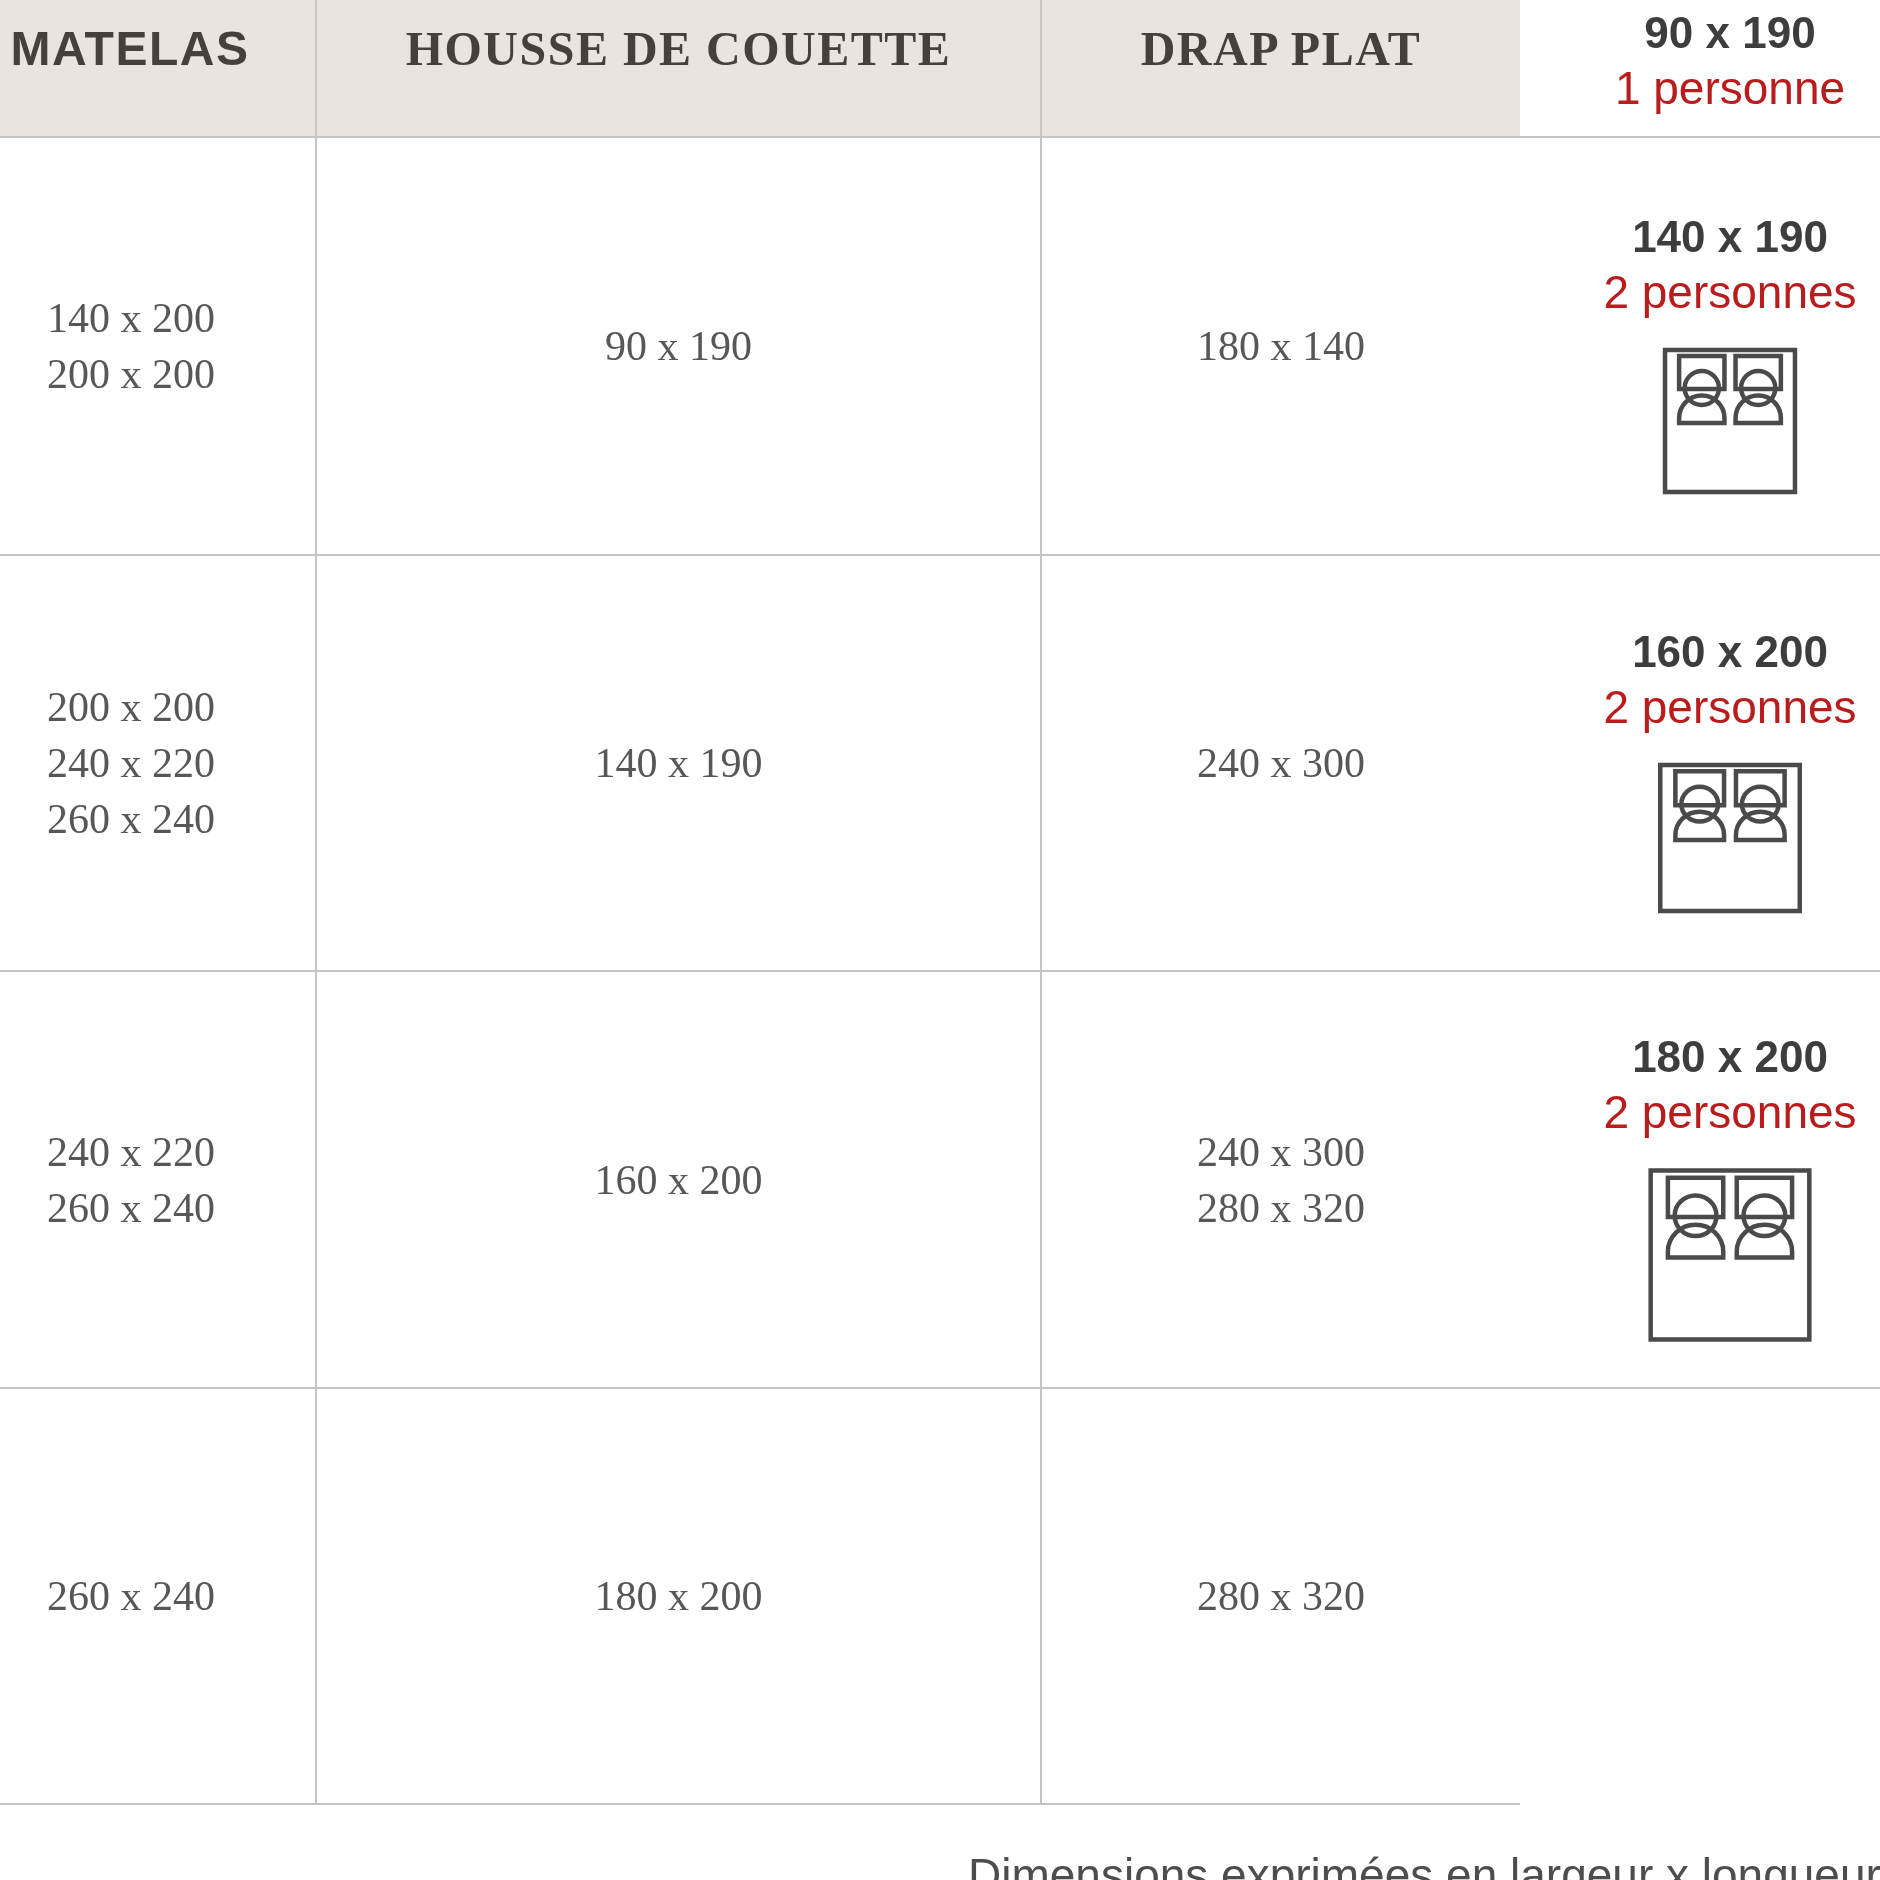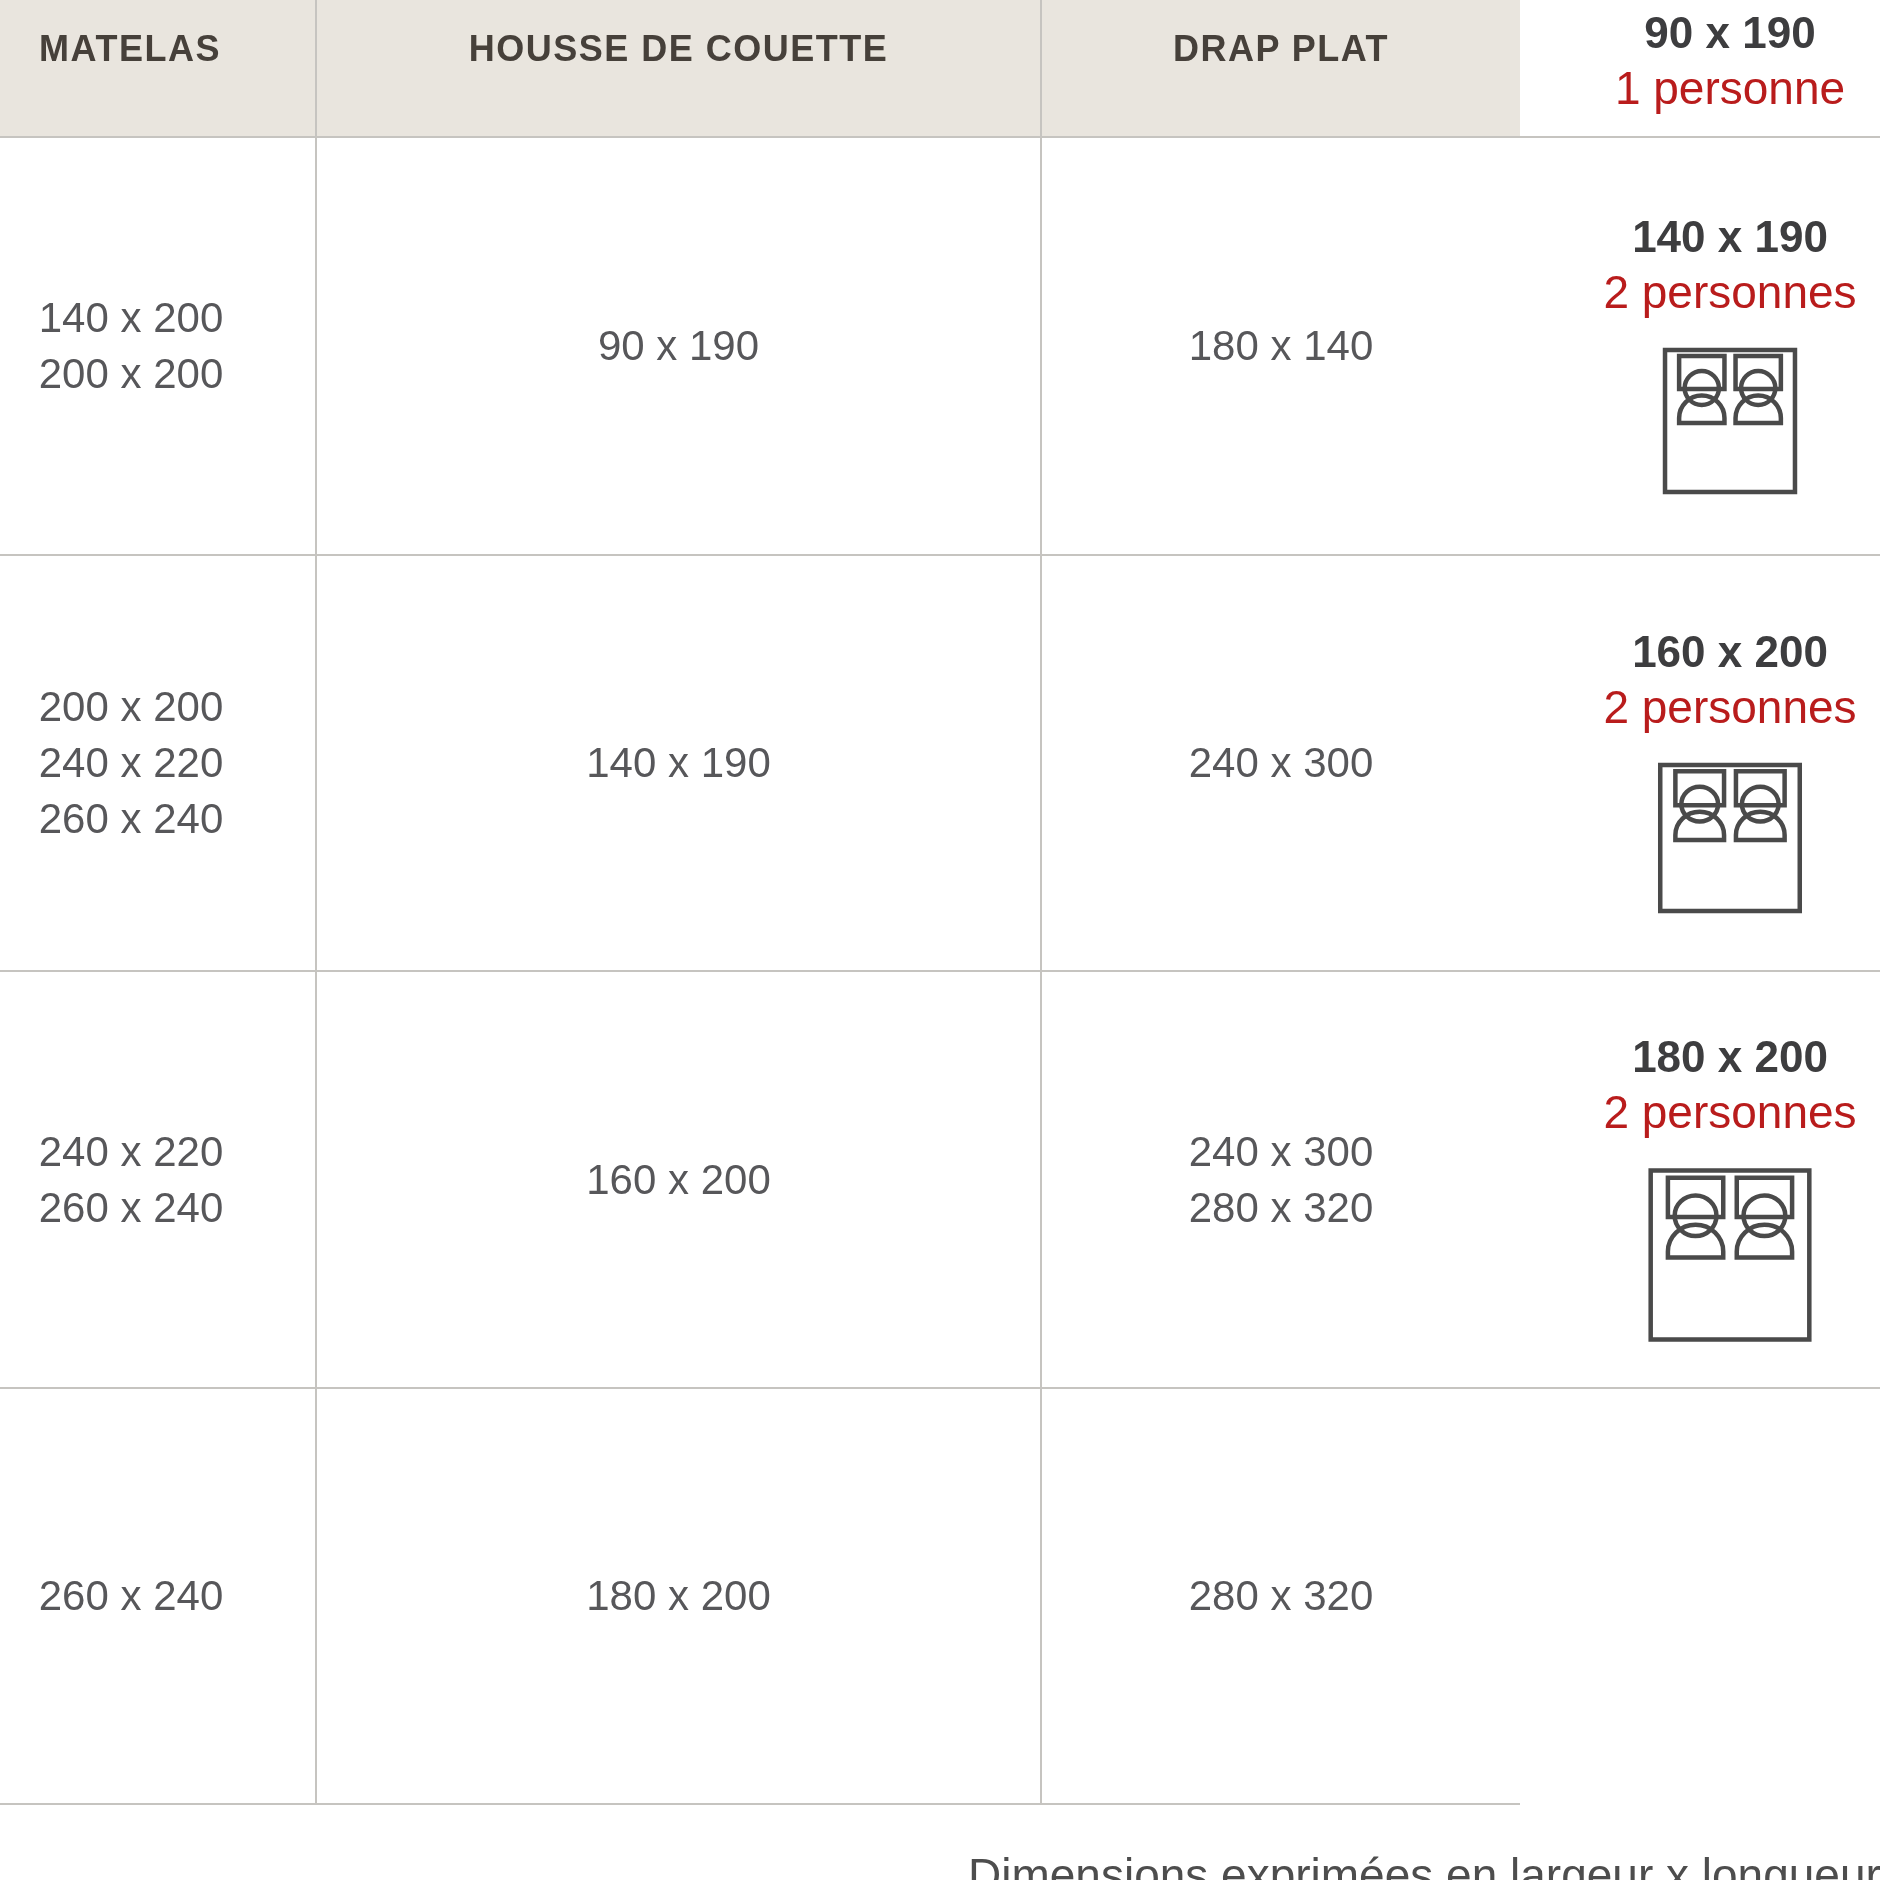--- a/index.html
+++ b/index.html
@@ -15,28 +15,28 @@
     grid-template-columns:370px 725px 480px 420px;
     grid-template-rows:138px 418px 416px 417px 416px;
     box-sizing:border-box;
   }
   .cell{
     box-sizing:border-box;
     display:flex;flex-direction:column;align-items:center;justify-content:center;
     border-bottom:2px solid #c6c4c0;
     background:#ffffff;
   }
-  .cell.vline{border-left:2px solid #c6c4c0;}
+  .cell.vline{border-left:2px solid #c6c4c0;font-family:Liberation Serif, serif;}
   .cell.header{
     background:#e9e5de;
     justify-content:flex-start;
     padding-top:22px;
   }
   .header-label{
-    font-size:36px;font-weight:700;color:#46403a;letter-spacing:1.5px;
+    font-size:48px;font-weight:700;color:#46403a;letter-spacing:1.5px;
     line-height:54px;white-space:nowrap;
   }
   .cell-matelas{padding-top:14px;}
   .mat-size{font-size:44px;font-weight:700;color:#3d3d3f;line-height:52px;white-space:nowrap;}
   .mat-capacity{font-size:46px;color:#b91c1c;line-height:58px;white-space:nowrap;}
   .bed-icon{margin-top:26px;display:block;}
   .bed-icon *{stroke:#4a4a4a;fill:none;stroke-width:4.5;vector-effect:non-scaling-stroke;}
   .value-line{font-size:42px;color:#57575a;line-height:56px;white-space:nowrap;text-align:center;}
   .footer-note{
     position:absolute;left:968px;top:1848px;

